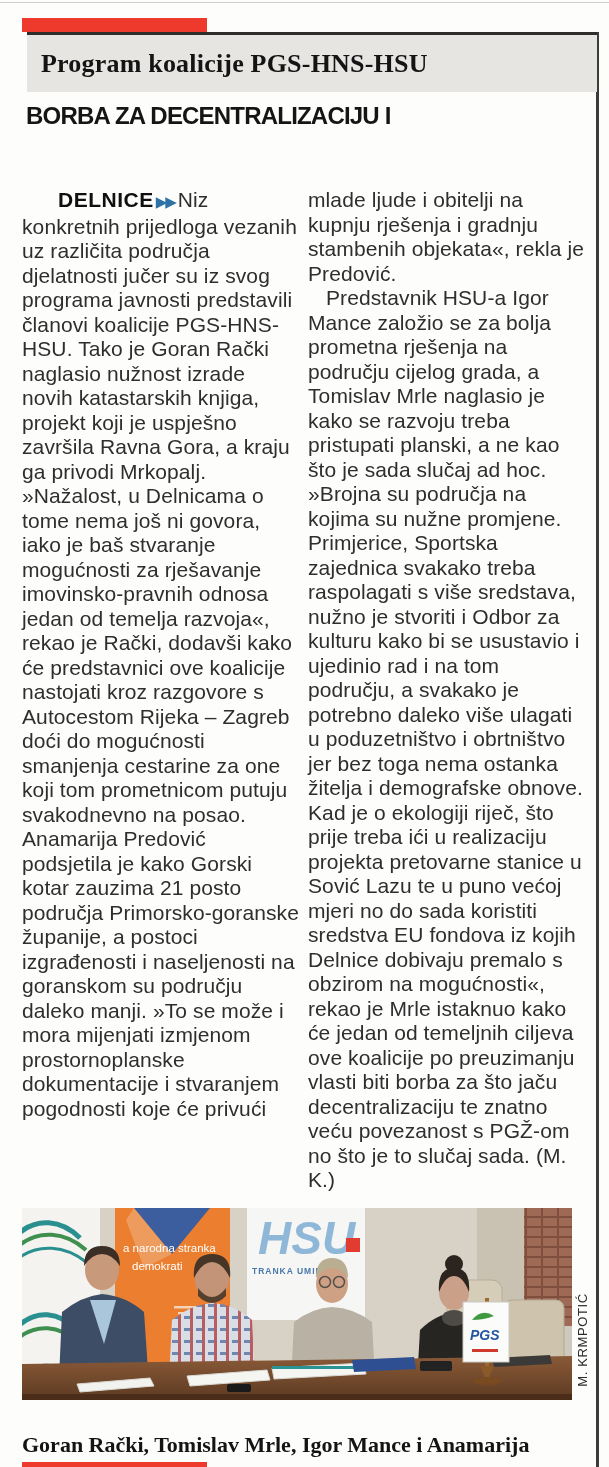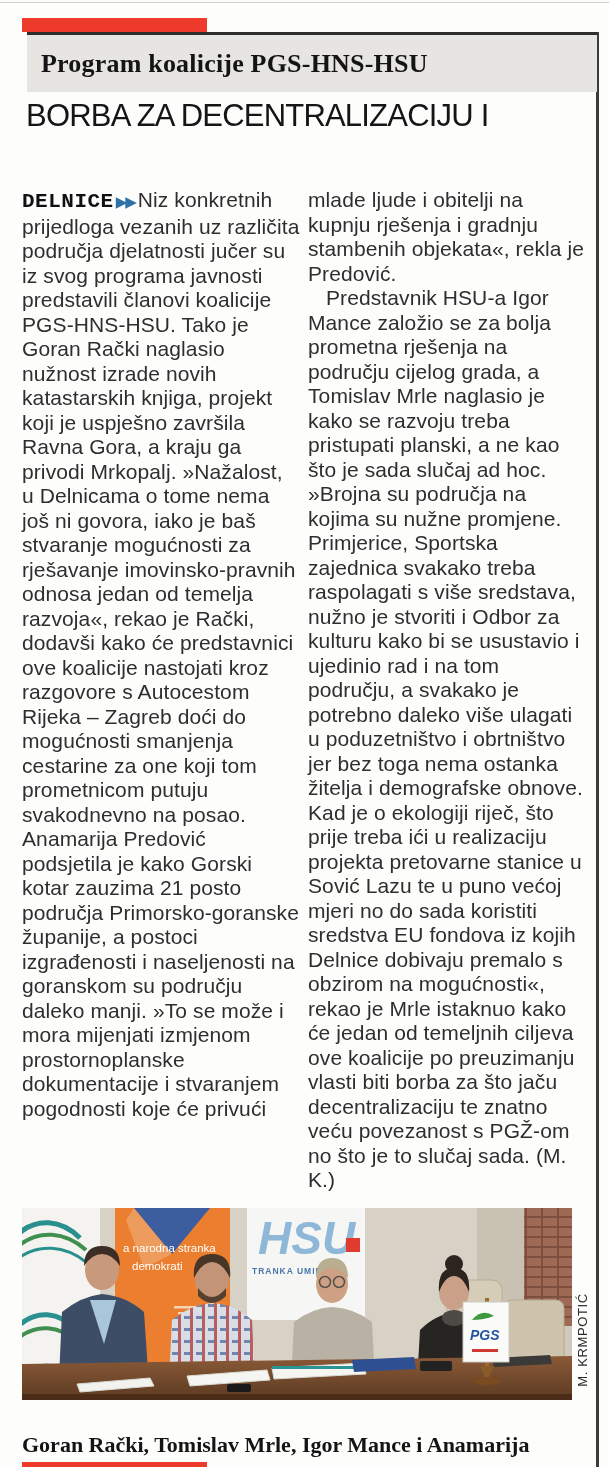--- a/index.html
+++ b/index.html
@@ -9,28 +9,28 @@
   .top-hairline{position:absolute;left:0;top:2px;width:609px;height:1px;background:#cfcfcd;}
   .red-bar{position:absolute;left:22px;width:185px;background:#ee3a2c;}
   .red-bar.top{top:18px;height:14px;}
   .red-bar.bottom{top:1462px;height:5px;}
   .right-rule{position:absolute;left:596px;top:32px;width:3px;height:1435px;background:#3c3c3a;}
   .kicker-box{position:absolute;left:27px;top:32px;width:570px;height:60px;background:#e7e5e2;
       border-top:3px solid #2e2e2c;box-sizing:border-box;display:flex;align-items:center;}
   .kicker-box span{font-family:"Liberation Serif",serif;font-weight:bold;font-size:26px;
       color:#141414;padding-left:14px;letter-spacing:0.2px;}
   .headline{position:absolute;left:26px;top:98px;margin:0;font-family:"Liberation Sans",sans-serif;
-      font-weight:normal;font-size:31px;line-height:36px;color:#151515;letter-spacing:-0.8px;white-space:nowrap;text-align:right;}
+      font-weight:bold;font-size:24px;line-height:36px;color:#151515;letter-spacing:-0.8px;white-space:nowrap;text-align:right;}
   .col{position:absolute;top:188px;width:278px;color:#2e2e2e;font-size:21px;line-height:24.5px;
       letter-spacing:0.1px;}
   .col1{left:22px;}
   .col2{left:308px;width:280px;}
   .body-p{margin:0;}
   .body-p.indent{text-indent:18px;}
-  .location{font-family:Liberation Mono, monospace;font-weight:bold;color:#101010;letter-spacing:0.5px;}
+  .location{font-family:Liberation Sans, sans-serif;font-weight:bold;color:#101010;letter-spacing:0.5px;margin-left:36px;}
   .chevrons{color:#2e71a6;font-size:15px;letter-spacing:-2px;margin:0 3px 0 2px;}
   .photo{position:absolute;left:22px;top:1208px;width:550px;height:192px;background:#d8d1c5;text-align:right;}
   .photo svg{display:block;}
   .photo-credit{position:absolute;left:513px;top:1332px;width:140px;height:16px;
       transform:rotate(-90deg);font-size:13px;color:#2a2a2a;letter-spacing:0.6px;text-align:center;}
   .caption{position:absolute;left:22px;top:1404px;width:565px;font-family:"Liberation Serif",serif;
       font-weight:bold;font-size:22px;line-height:25px;color:#141414;margin-top:28px;}
 </style>
 </head>
 <body>

